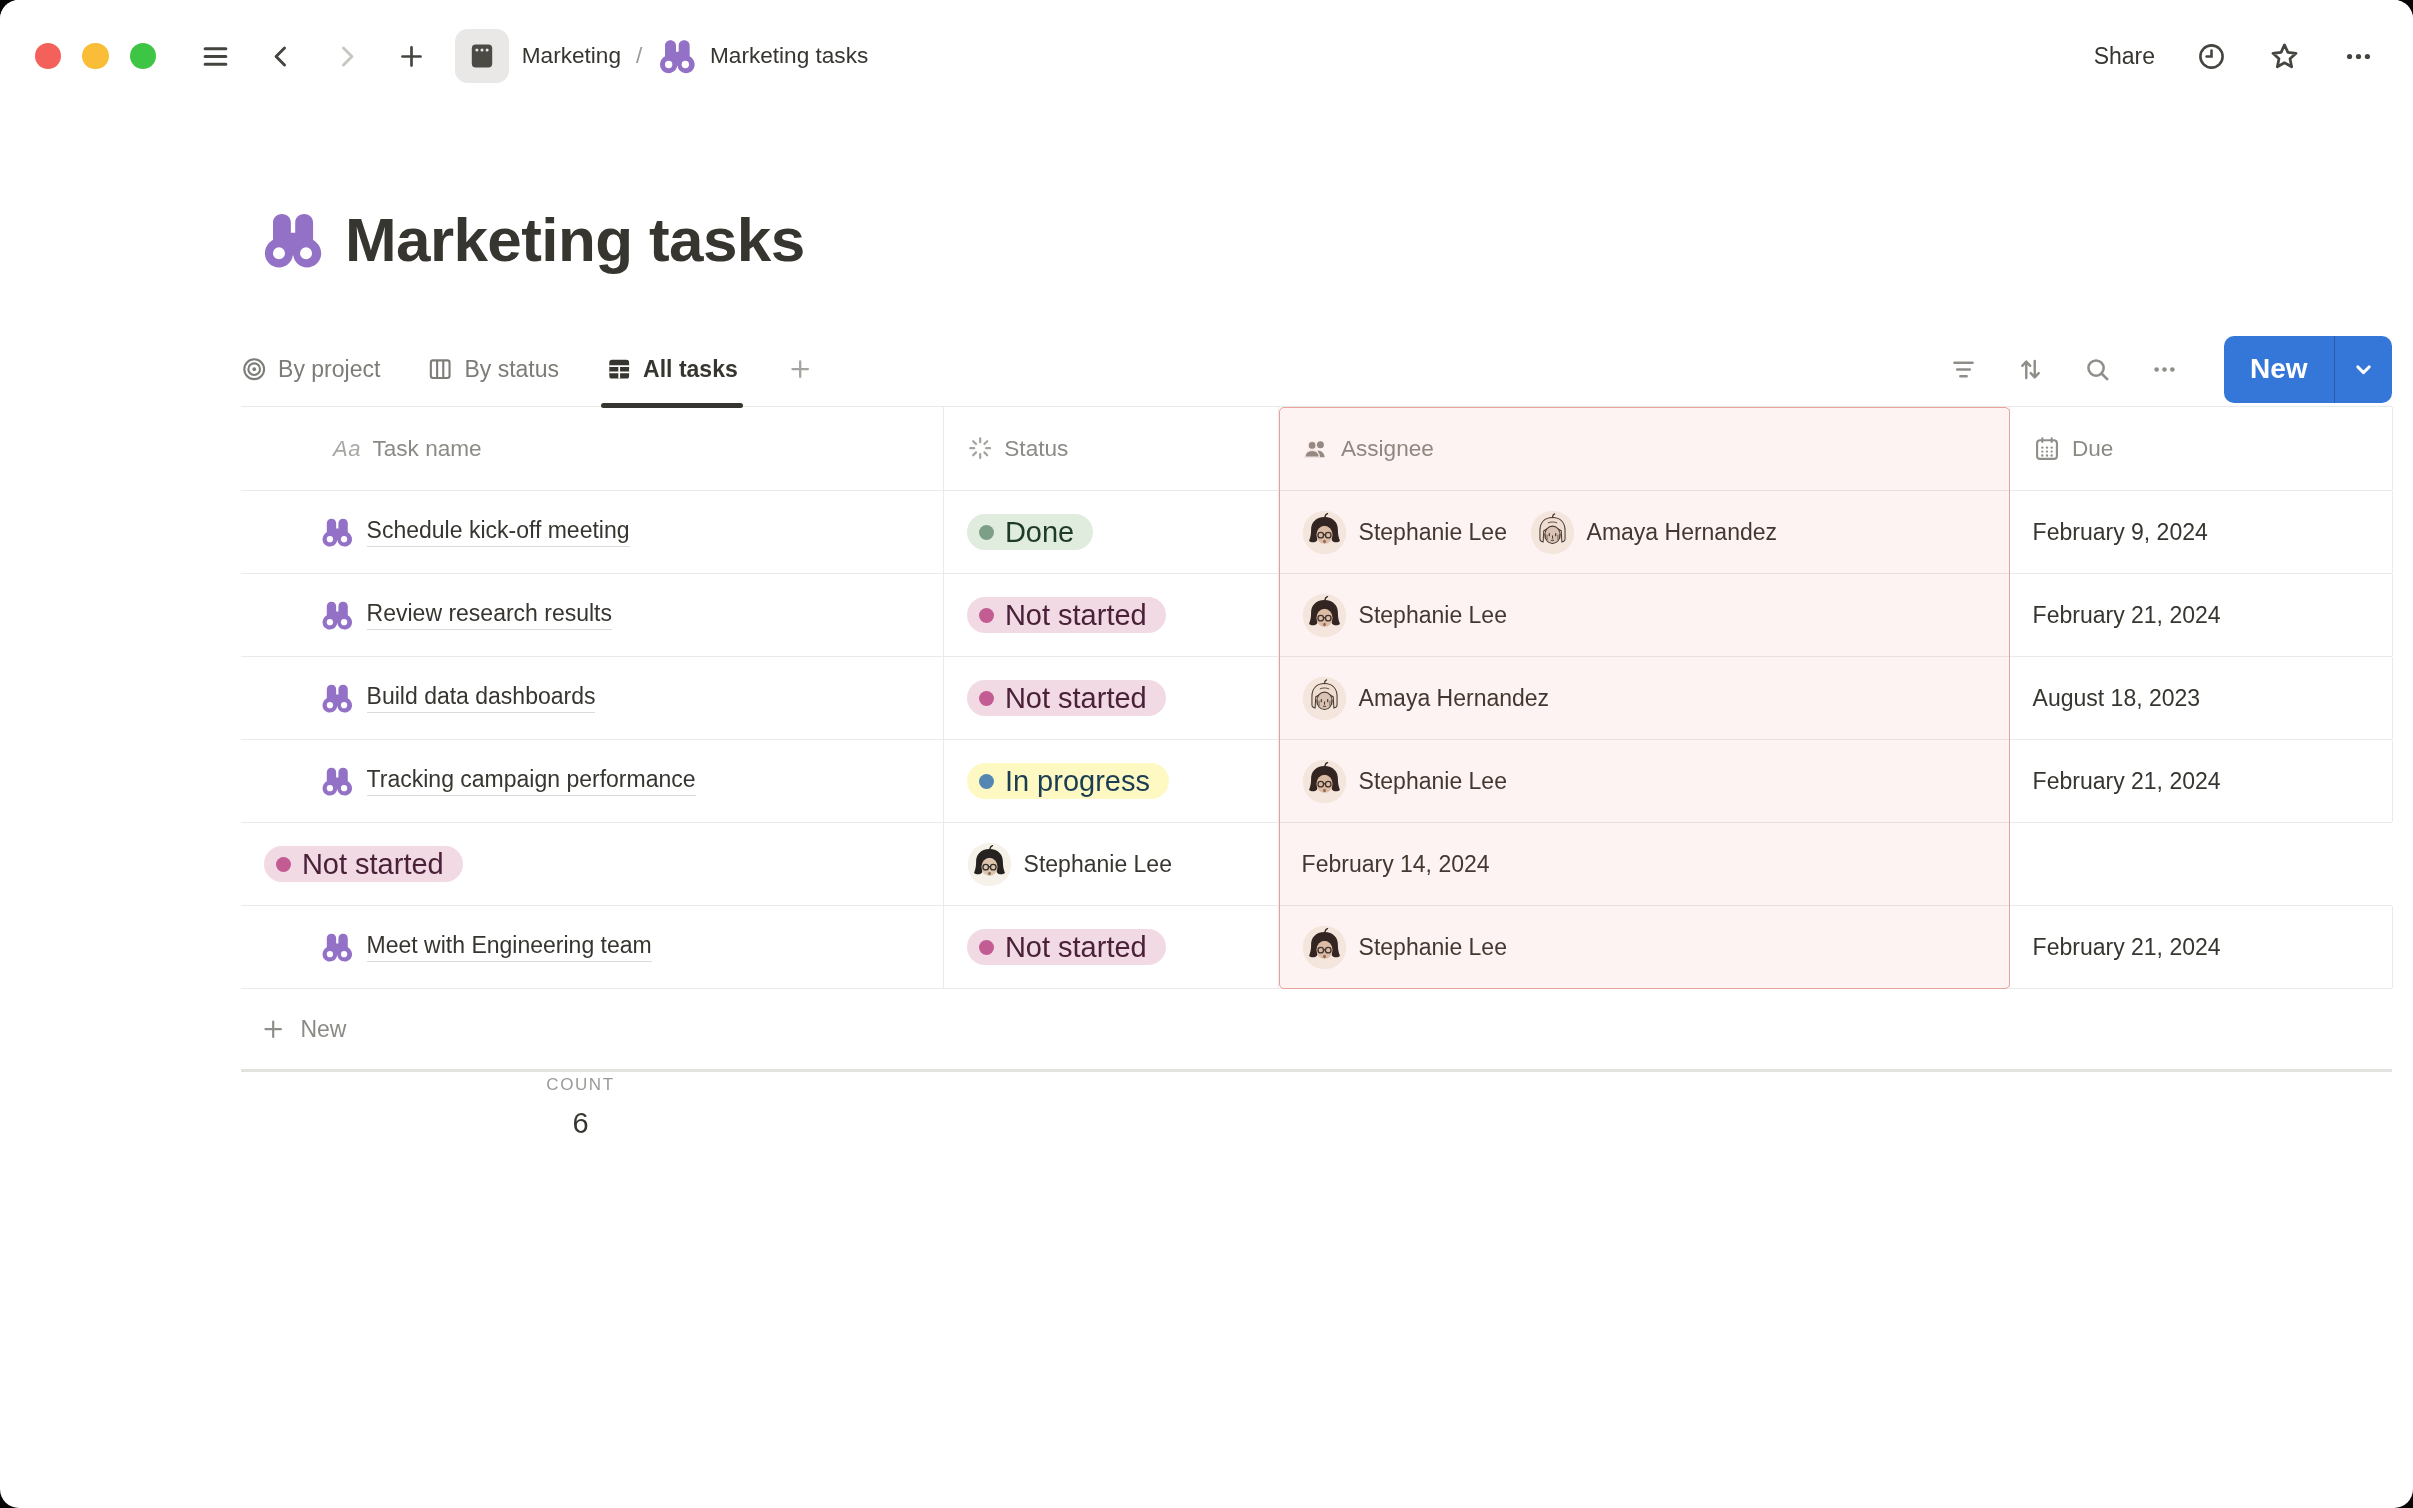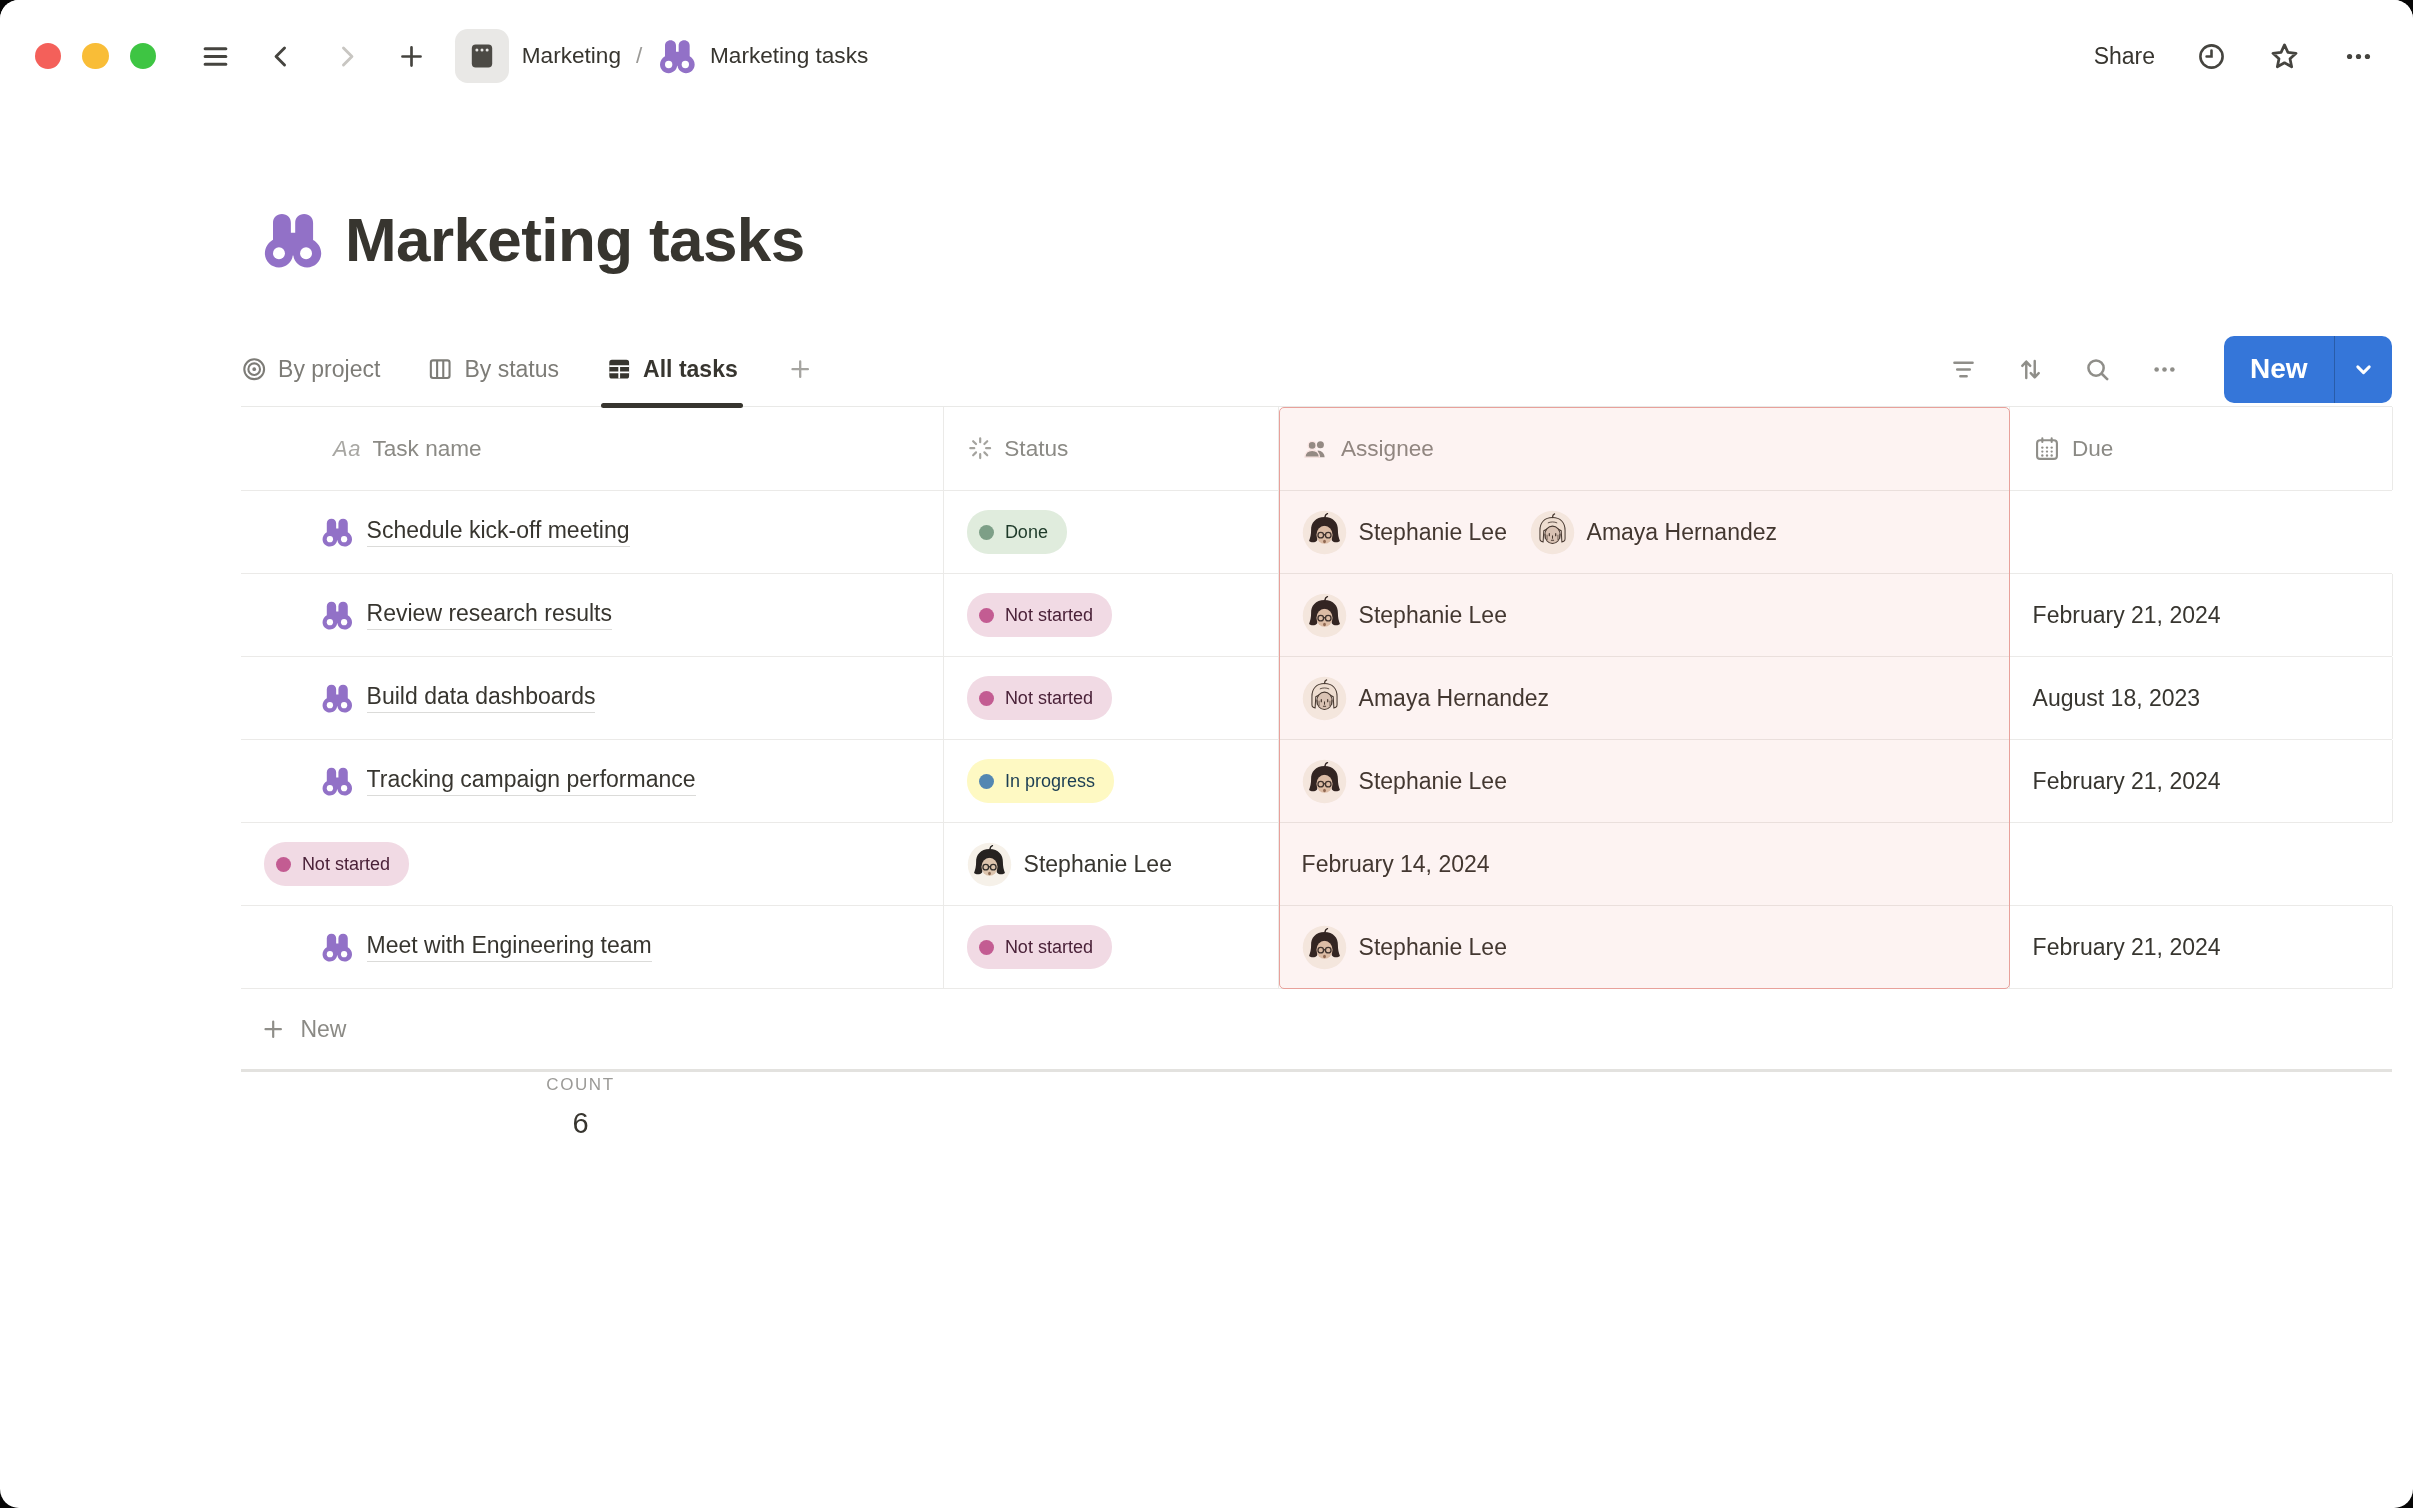--- a/index.html
+++ b/index.html
@@ -44,21 +44,21 @@
   .table { position: relative; width: 2151px; }
   .thead, .trow { display: grid; grid-template-columns: 703px 335px 731px 383px; }
   .cell { display: flex; align-items: center; padding: 0 22.6px; border-right: 1.3px solid #ebeae8; min-width: 0; overflow: hidden; white-space: nowrap; }
   .thead { height: 84px; color: #8b8a85; font-size: 22.6px; border-bottom: 1.3px solid #ebeae8; }
   .thead .cell { gap: 11.3px; }
   .thead .first { padding-left: 92px; }
   .aa-glyph { font-size: 22px; color: #a8a7a3; letter-spacing: 0.6px; font-style: italic; }
   .trow { height: 83px; border-bottom: 1.3px solid #ebeae8; font-size: 23px; cursor: pointer; }
   .task-cell { gap: 12.6px; padding-left: 79px; font-weight: 500; }
   .task-text { border-bottom: 1.9px solid rgba(55,53,47,0.18); padding-bottom: 2.5px; overflow: hidden; text-overflow: ellipsis; }
-  .pill { display: inline-flex; align-items: center; gap: 10.7px; height: 44px; border-radius: 21.4px; padding: 0 19px 0 12.6px; font-size: 18px; }
+  .pill { display: inline-flex; align-items: center; gap: 10.7px; height: 36px; border-radius: 21.4px; padding: 0 19px 0 12.6px; font-size: 29px; }
   .pill .dot { width: 15px; height: 15px; border-radius: 50%; flex: none; }
   .assignee-cell { gap: 22.6px; }
   .assignee { display: flex; align-items: center; gap: 12px; }
   .avatar { width: 45px; height: 45px; flex: none; }
   .due-cell { color: #37352f; }
 
   .assignee-highlight { position: absolute; left: 1038px; top: 0; width: 731px; height: 582px; background: rgba(224,84,72,0.07); border: 1.9px solid #e8a19b; border-radius: 5px; pointer-events: none; z-index: 10; }
 
   .new-row { display: flex; align-items: center; gap: 14px; height: 83px; padding: 0 19px; color: #8b8a85; font-size: 23px; border-bottom: 3.1px solid #e3e2df; cursor: pointer; }
 
@@ -303,20 +303,23 @@
                   <ellipse cx="24" cy="26.5" rx="8.2" ry="9.3" fill="#d9cbbc" stroke="#3c372f" stroke-width="1.1"></ellipse>
                   <path d="M19 13.8c3-1.4 7-1.4 10 0" fill="none" stroke="#3c372f" stroke-width=".9"></path>
                   <path d="M16.3 25.5v5.6M18.2 26.4v5.6M31.7 25.5v5.6M29.8 26.4v5.6" stroke="#3c372f" stroke-width="1" opacity=".75"></path>
                   <path d="M20.6 25.2v2.2M27.4 25.2v2.2" stroke="#3c372f" stroke-width="1.3" stroke-linecap="round"></path>
                   <path d="M24 27.6v2.4M22.8 32.2h2.4" fill="none" stroke="#3c372f" stroke-width="1.1" stroke-linecap="round"></path>
                   <path d="M24 8c0-2 .8-3.2 2.2-3.8" fill="none" stroke="#3c372f" stroke-width="1.4" stroke-linecap="round"></path>
                 </svg>
                 <span>Amaya Hernandez</span>
               </span>
             </div>
+    <div class="cell due-cell">
+              <span>February 9, 2024</span>
+            </div>
   </div>
           <div class="trow">
     <div class="cell task-cell">
               <svg width="34" height="34" viewBox="0 0 24 24" style="color:#9271c7;flex:none">
                 <path fill="currentColor" d="M8.1 2.6c-1.95 0-3.3 1.4-3.3 3.3v6.2C3 13.2 1.8 15 1.8 17.1c0 2.9 2.3 5.2 5.2 5.2 2.6 0 4.8-1.9 5.1-4.4h-.2.6-.2c.3 2.5 2.5 4.4 5.1 4.4 2.9 0 5.2-2.3 5.2-5.2 0-2.1-1.2-3.9-3-4.9V5.9c0-1.95-1.35-3.3-3.3-3.3s-3.3 1.4-3.3 3.3v3.6h-1.6V5.9c0-1.9-1.35-3.3-3.3-3.3z"></path>
                 <circle cx="7" cy="17.1" r="2.2" fill="#fff"></circle>
                 <circle cx="17" cy="17.1" r="2.2" fill="#fff"></circle>
               </svg>
               <span class="task-text">Review research results</span>
             </div>

